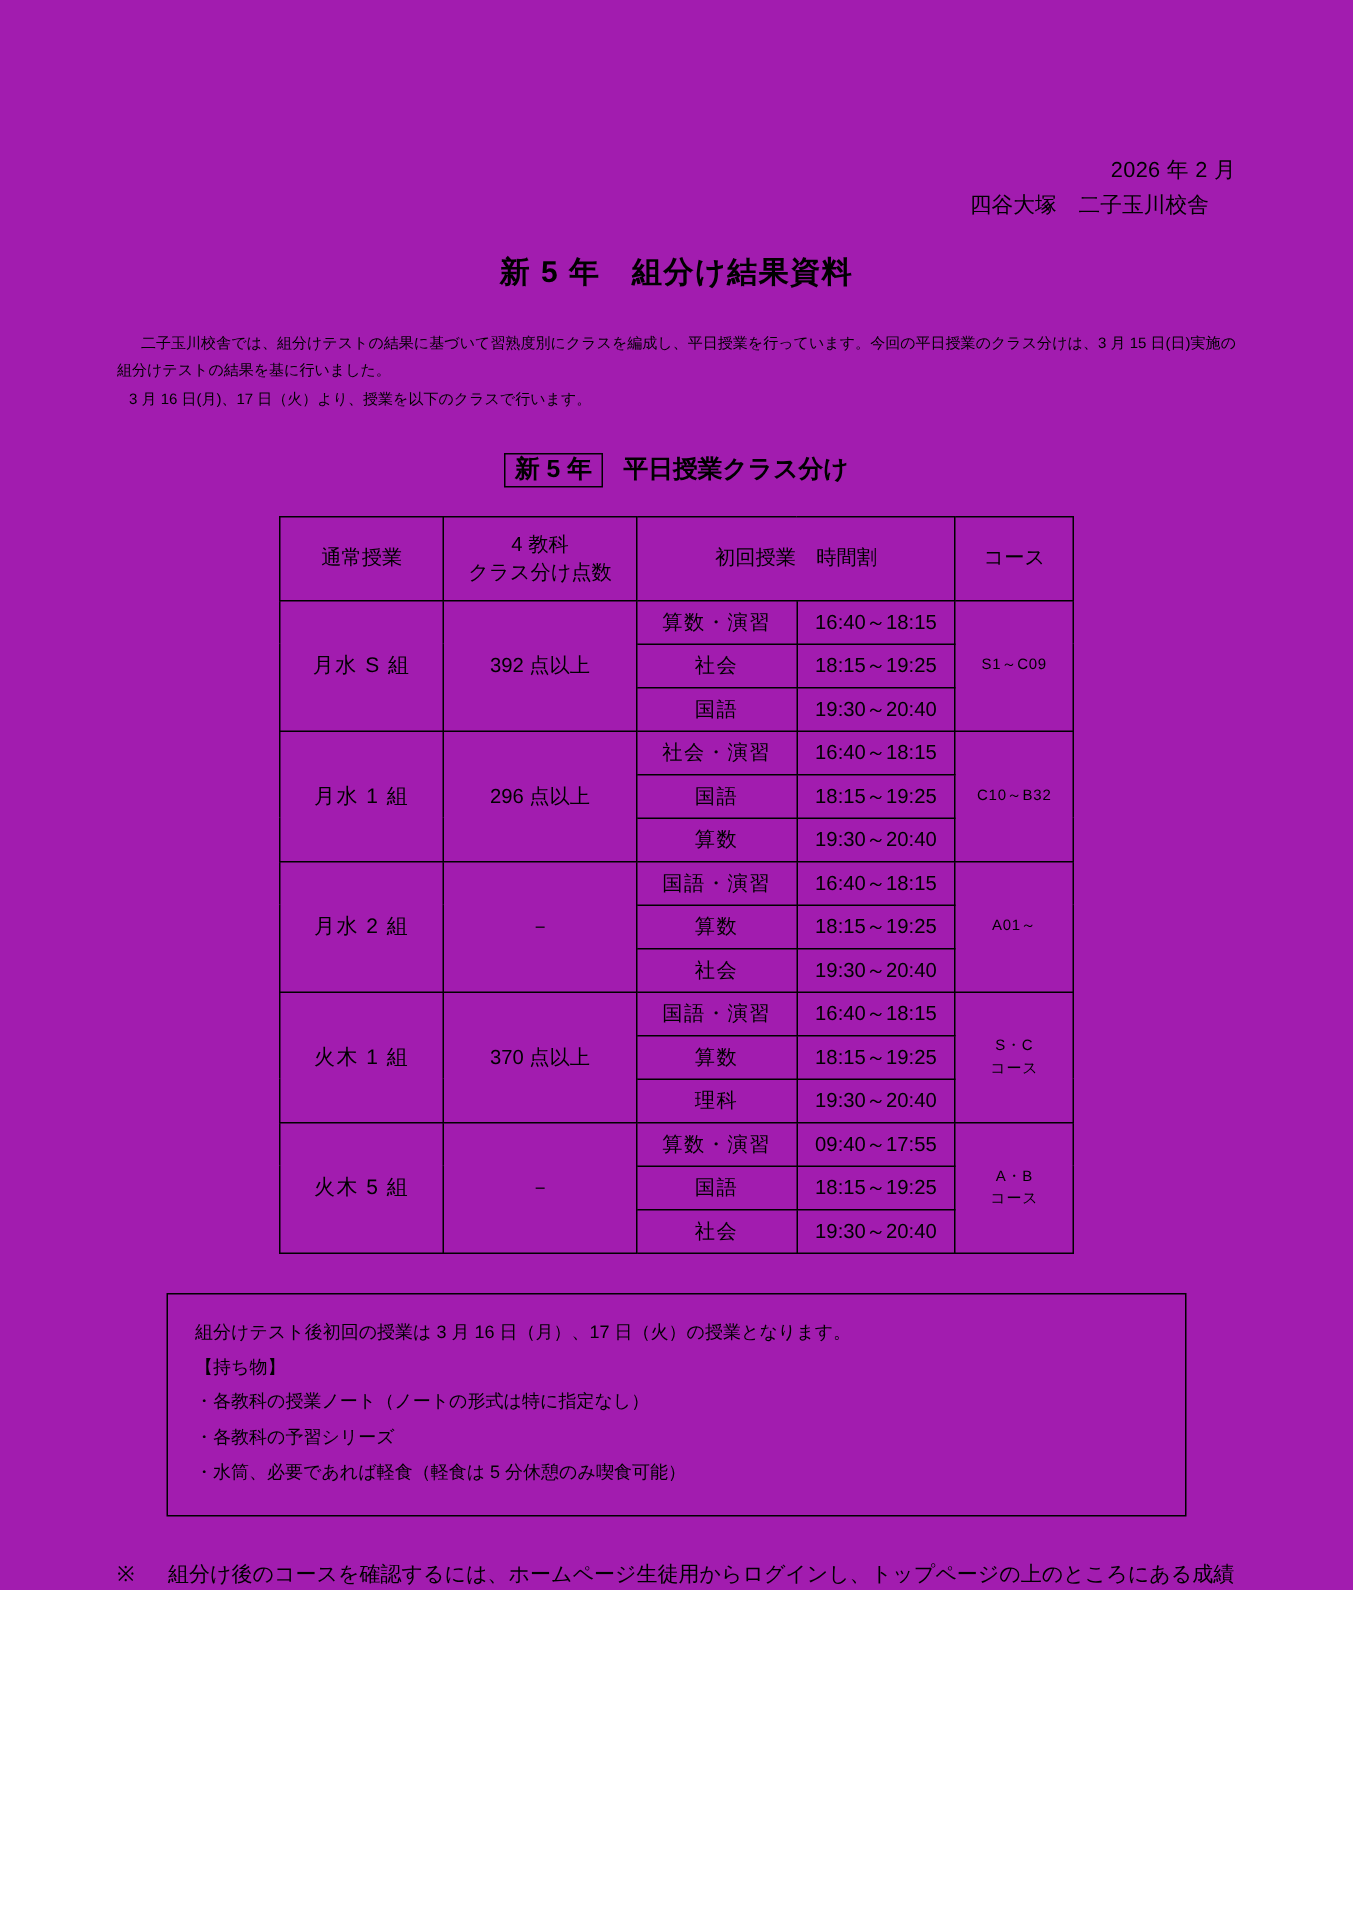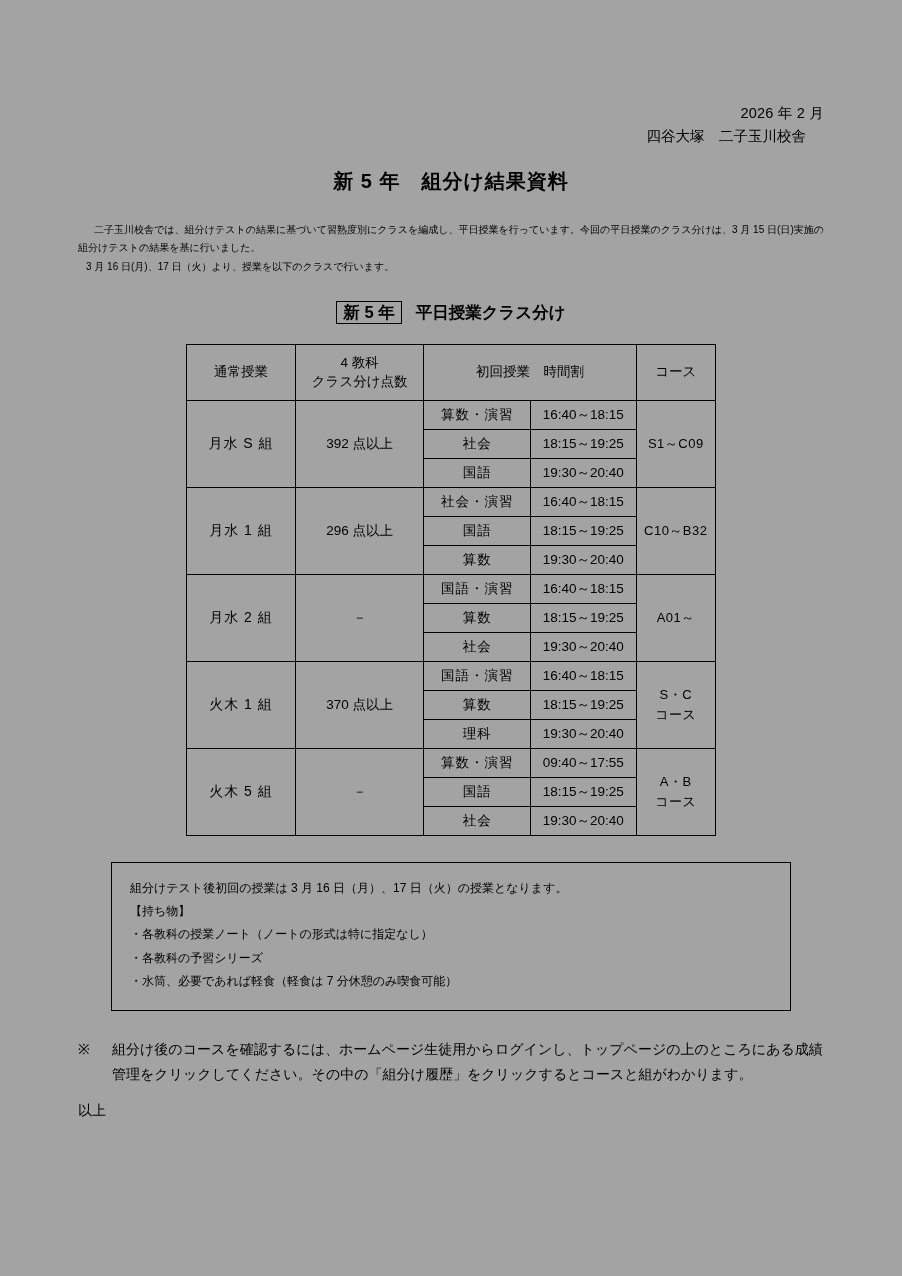--- a/index.html
+++ b/index.html
@@ -7,24 +7,24 @@
     padding: 0;
     background: #ffffff;
   }
   body {
     font-family: "Liberation Sans", sans-serif;
     color: #000000;
   }
   .page {
     position: relative;
     width: 902px;
-    height: 1276px;
+    height: 1060px;
     box-sizing: border-box;
     padding: 0;
-    background: #a3a3a3;
+    background: #a21caf;
     overflow: hidden;
   }
   .inner {
     position: absolute;
     left: 78px;
     top: 104px;
     width: 746px;
   }
   .date-line {
     text-align: right;
@@ -101,21 +101,21 @@
     line-height: 1.45;
   }
   .col-normal { width: 118px; }
   .col-score  { width: 140px; }
   .col-subj   { width: 112px; }
   .col-time   { width: 110px; }
   .col-course { width: 80px; }
   .row-h { height: 28px; }
   .subj-cell { letter-spacing: 1px; }
   .group-cell { font-size: 14px; letter-spacing: 1px; }
-  .course-cell { font-size: 13px; letter-spacing: 0.5px; line-height: 1.5; }
+  .course-cell { font-size: 10px; letter-spacing: 0.5px; line-height: 1.5; }
 
   .notice {
     margin: 26px auto 0 auto;
     width: 680px;
     border: 1px solid #000;
     box-sizing: border-box;
     padding: 14px 18px 16px 18px;
     font-size: 12px;
     font-weight: normal;
     line-height: 1.95;
@@ -261,21 +261,21 @@
           <td>19:30～20:40</td>
         </tr>
       </tbody>
     </table>
 
     <div class="notice">
       <div>組分けテスト後初回の授業は 3 月 16 日（月）、17 日（火）の授業となります。</div>
       <div>【持ち物】</div>
       <div>・各教科の授業ノート（ノートの形式は特に指定なし）</div>
       <div>・各教科の予習シリーズ</div>
-      <div>・水筒、必要であれば軽食（軽食は 7 分休憩のみ喫食可能）</div>
+      <div>・水筒、必要であれば軽食（軽食は 5 分休憩のみ喫食可能）</div>
     </div>
 
     <div class="footnote">
       <div class="mark">※</div>
       <div class="body">組分け後のコースを確認するには、ホームページ生徒用からログインし、トップページの上のところにある成績管理をクリックしてください。その中の「組分け履歴」をクリックするとコースと組がわかります。</div>
     </div>
 
     <div class="closing">以上</div>
 
   </div>

